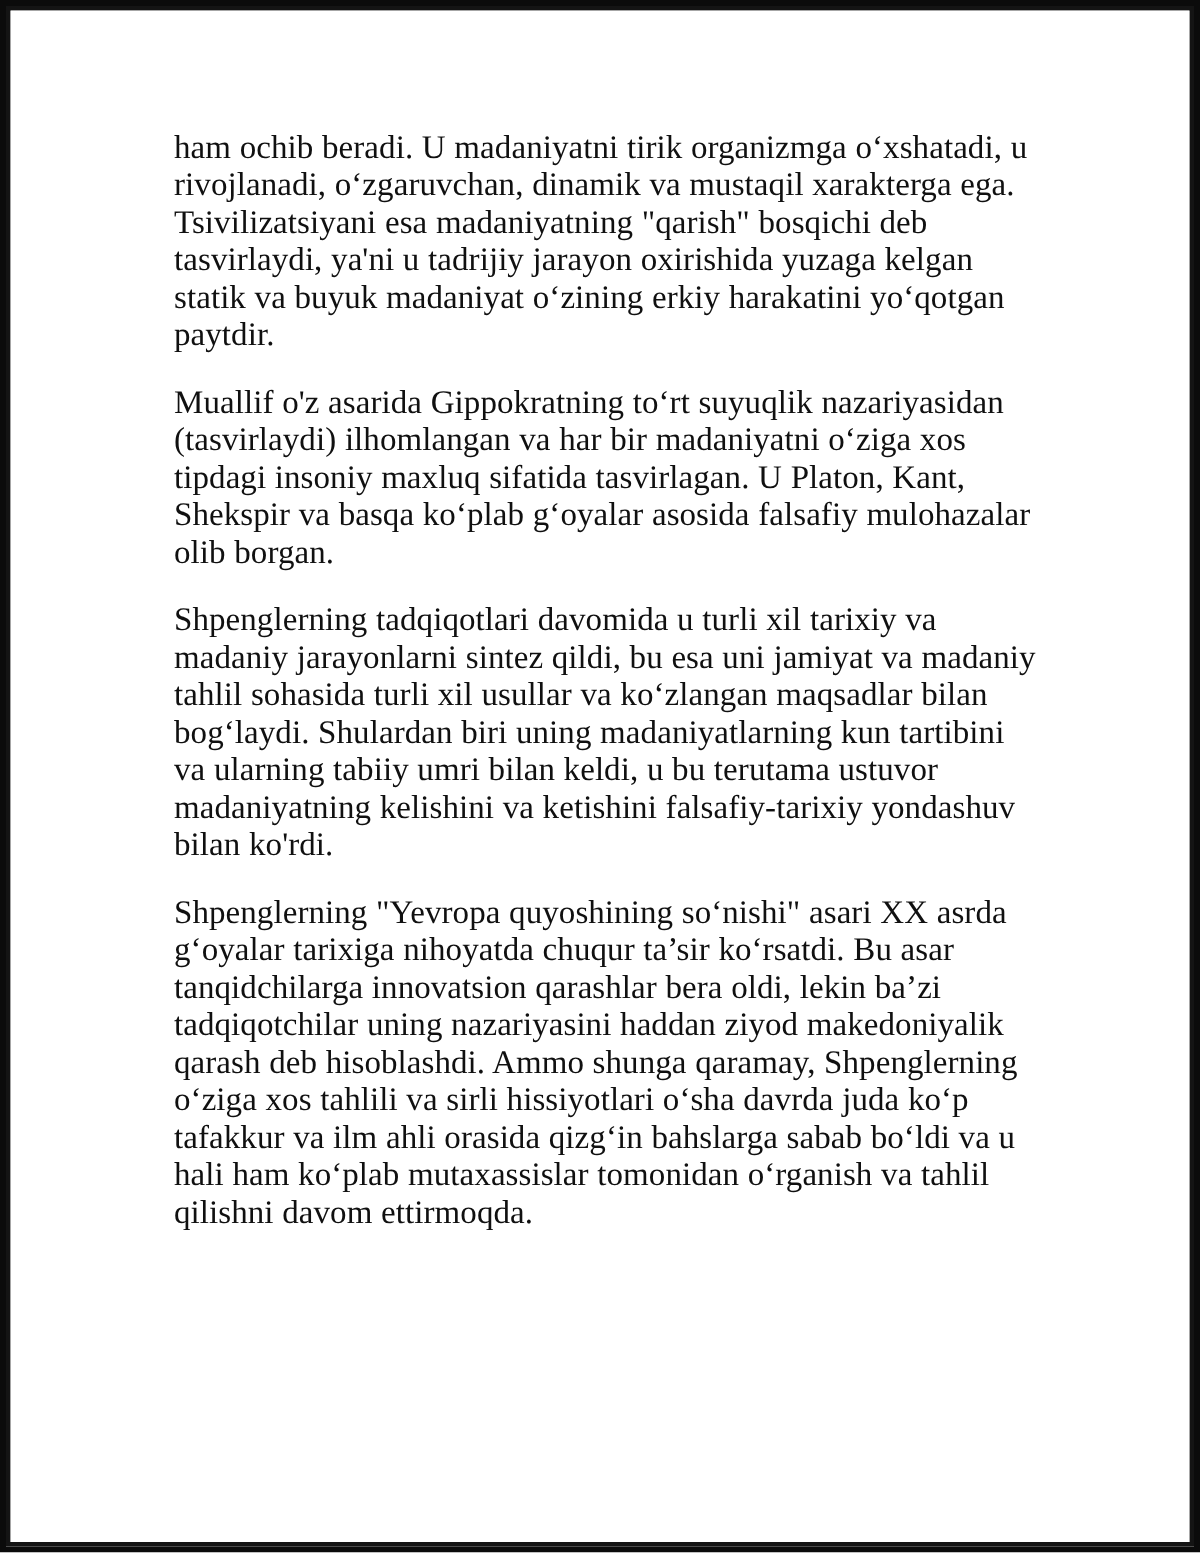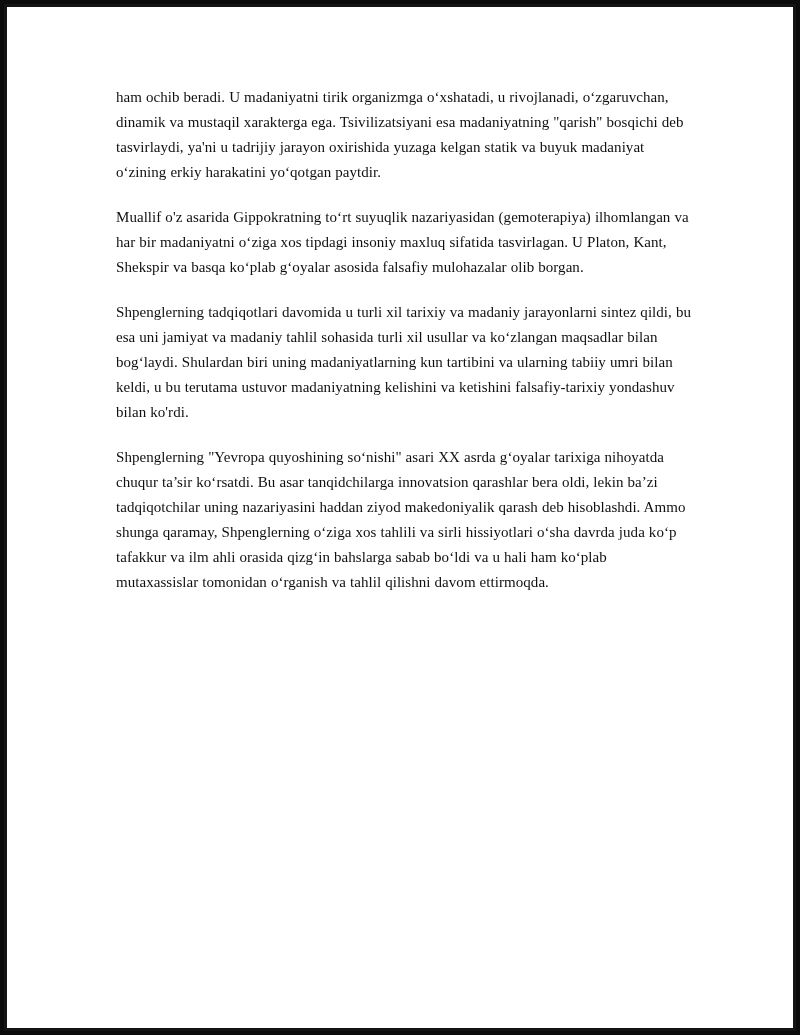--- a/index.html
+++ b/index.html
@@ -47,21 +47,21 @@
 
   .doc-body {
     position: absolute;
     left: 109px;
     top: 78px;
     width: 576px;
   }
 
   .doc-paragraph {
     margin: 0 0 20px 0;
-    font-size: 15px;
+    font-size: 22px;
     line-height: 25px;
     color: #101010;
     text-align: left;
     letter-spacing: 0.05px;
     word-spacing: 0.2px;
     hyphens: none;
   }
 
   .doc-paragraph:last-child {
     margin-bottom: 0;
@@ -71,21 +71,21 @@
 <body>
 
 <div class="page-frame">
   <div class="page-frame-inner">
     <div class="page-sheet">
 
       <div class="doc-body">
 
         <p class="doc-paragraph">ham ochib beradi. U madaniyatni tirik organizmga o‘xshatadi, u rivojlanadi, o‘zgaruvchan, dinamik va mustaqil xarakterga ega. Tsivilizatsiyani esa madaniyatning "qarish" bosqichi deb tasvirlaydi, ya'ni u tadrijiy jarayon oxirishida yuzaga kelgan statik va buyuk madaniyat o‘zining erkiy harakatini yo‘qotgan paytdir.</p>
 
-        <p class="doc-paragraph">Muallif o'z asarida Gippokratning to‘rt suyuqlik nazariyasidan (gemoterapiya) ilhomlangan va har bir madaniyatni o‘ziga xos tipdagi insoniy maxluq sifatida tasvirlagan. U Platon, Kant, Shekspir va basqa ko‘plab g‘oyalar asosida falsafiy mulohazalar olib borgan.</p>
+        <p class="doc-paragraph">Muallif o'z asarida Gippokratning to‘rt suyuqlik nazariyasidan (tasvirlaydi) ilhomlangan va har bir madaniyatni o‘ziga xos tipdagi insoniy maxluq sifatida tasvirlagan. U Platon, Kant, Shekspir va basqa ko‘plab g‘oyalar asosida falsafiy mulohazalar olib borgan.</p>
 
         <p class="doc-paragraph">Shpenglerning tadqiqotlari davomida u turli xil tarixiy va madaniy jarayonlarni sintez qildi, bu esa uni jamiyat va madaniy tahlil sohasida turli xil usullar va ko‘zlangan maqsadlar bilan bog‘laydi. Shulardan biri uning madaniyatlarning kun tartibini va ularning tabiiy umri bilan keldi, u bu terutama ustuvor madaniyatning kelishini va ketishini falsafiy-tarixiy yondashuv bilan ko'rdi.</p>
 
         <p class="doc-paragraph">Shpenglerning "Yevropa quyoshining so‘nishi" asari XX asrda g‘oyalar tarixiga nihoyatda chuqur ta’sir ko‘rsatdi. Bu asar tanqidchilarga innovatsion qarashlar bera oldi, lekin ba’zi tadqiqotchilar uning nazariyasini haddan ziyod makedoniyalik qarash deb hisoblashdi. Ammo shunga qaramay, Shpenglerning o‘ziga xos tahlili va sirli hissiyotlari o‘sha davrda juda ko‘p tafakkur va ilm ahli orasida qizg‘in bahslarga sabab bo‘ldi va u hali ham ko‘plab mutaxassislar tomonidan o‘rganish va tahlil qilishni davom ettirmoqda.</p>
 
       </div>
 
     </div>
   </div>
 </div>

